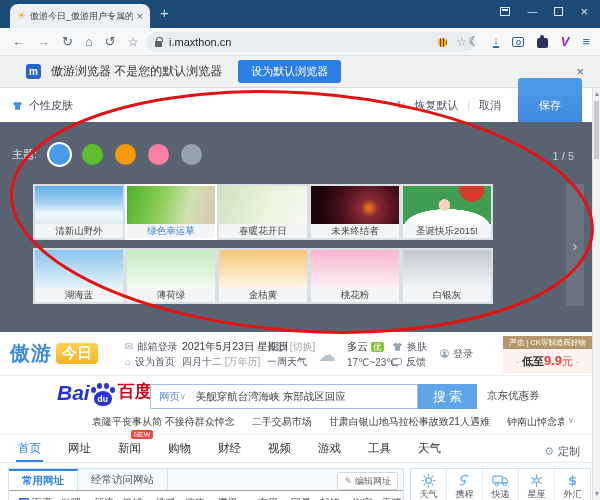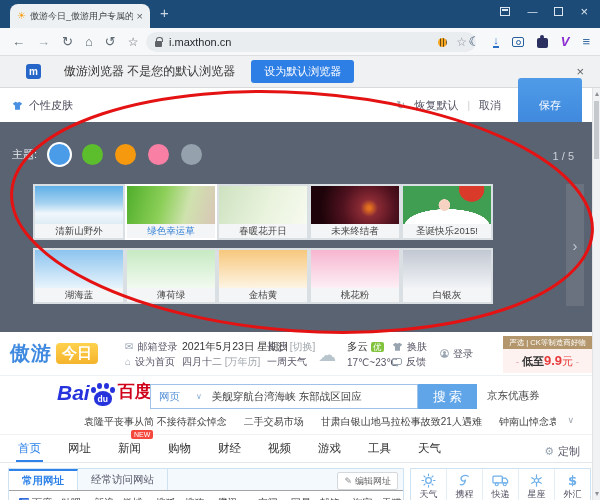--- a/index.html
+++ b/index.html
@@ -35,21 +35,21 @@
   .dl{color:#2a6fc4;font-size:11px;border-bottom:2px solid #2a6fc4;line-height:9px;padding-bottom:1px}
   .cam{width:12px;height:10px;border:1.5px solid #2a5f9e;border-radius:2px;position:relative}
   .cam:after{content:'';position:absolute;left:3px;top:2px;width:3px;height:3px;border:1px solid #2a5f9e;border-radius:50%}
   .puz{width:11px;height:10px;background:#2b3060;border-radius:2px;position:relative;margin-top:3px}
   .puz:before{content:'';position:absolute;top:-3px;left:3.5px;width:4px;height:4px;border-radius:50%;background:#2b3060}
   .vlogo{color:#8b2dd2;font-weight:bold;font-style:italic;font-size:13px}
   .menu{color:#3a6ea5;font-size:13px;font-weight:bold}
   
   .notif{position:absolute;left:0;top:56px;width:600px;height:32px;background:#f0f1f2;border-bottom:1px solid #d7d9db;display:flex;align-items:center;padding-left:26px}
   .mlogo{width:15px;height:15px;background:#2566c8;border-radius:3px;color:#fff;font-size:10px;font-weight:bold;display:flex;align-items:center;justify-content:center;flex:none}
-  .ntext{font-size:12px;color:#333;margin-left:23px}
+  .ntext{font-size:12px;color:#333;margin-left:10px}
   .nbtn{margin-left:16px;background:#2d7ee5;color:#fff;font-size:11px;padding:4px 13px;border-radius:3px;cursor:pointer}
   .nclose{position:absolute;right:16px;color:#5f6368;font-size:13px;cursor:pointer}
   
   .sk-head{position:absolute;left:0;top:88px;width:592px;height:34px;background:#fff;display:flex;align-items:center;padding-left:12px}
   .sk-title{font-size:11px;color:#445;margin-left:6px}
   .sk-right{position:absolute;right:10px;display:flex;align-items:center;gap:9px}
   .refresh{color:#98a2aa;font-size:11px}
   .sk-link{font-size:11px;color:#556;cursor:pointer}
   .sk-sep{color:#ccc;font-size:10px}
   .savebtn{background:linear-gradient(#509be8,#3c85dc);color:#fff;font-size:11px;padding:20px 21px;border-radius:3px;margin-left:8px;cursor:pointer}
@@ -96,26 +96,26 @@
   
   .search{position:absolute;left:0;top:376px;width:592px;height:58px;background:#fff}
   .blogo{position:absolute;left:57px;top:5px;display:flex;align-items:flex-start}
   .bai{font-size:21px;font-weight:bold;color:#2633dd;font-style:italic}
   .paw{position:relative;width:25px;height:26px;margin:0 1px}
   .paw i{position:absolute;width:5px;height:6px;border-radius:50%;background:#2633dd}
   .paw .t1{left:0;top:6px}.paw .t2{left:6px;top:2px}.paw .t3{left:13px;top:2px}.paw .t4{left:19px;top:6px}
   .pad{position:absolute;left:3px;top:10px;width:18px;height:15px;background:#2633dd;border-radius:50% 50% 46% 46%;color:#fff;font-size:8.5px;font-weight:bold;display:flex;align-items:center;justify-content:center}
   .bcn{font-size:17px;font-weight:bold;color:#d0021b;margin-left:1px;line-height:22px}
   .sbox{position:absolute;left:150px;top:8px;width:268px;height:25px;border:1px solid #9fc3e8;display:flex;align-items:center;padding:0 8px;background:#fff;cursor:text}
-  .scope{font-size:10.5px;color:#5590d8;display:flex;gap:16px;align-items:center;cursor:pointer}
+  .scope{font-size:10.5px;color:#5590d8;display:flex;gap:0;align-items:center;cursor:pointer}
   .scaret{font-size:8px;color:#8ab0d8}
   .query{font-size:10.5px;color:#444;margin-left:10px;white-space:nowrap;overflow:hidden}
   .sbtn{position:absolute;left:418px;top:8px;width:59px;height:25px;background:#5fa5e8;color:#fff;font-size:13px;letter-spacing:3px;display:flex;align-items:center;justify-content:center;padding-left:3px;cursor:pointer}
   .coupon{position:absolute;left:487px;top:13px;font-size:10.5px;color:#444;cursor:pointer}
-  .hotrow{position:absolute;left:84px;top:39px;width:472px;display:flex;gap:17px;font-size:10px;color:#444;white-space:nowrap;overflow:hidden}
+  .hotrow{position:absolute;left:92px;top:39px;width:472px;display:flex;gap:17px;font-size:10px;color:#444;white-space:nowrap;overflow:hidden}
   .hotrow span{cursor:pointer}
   .hotcaret{position:absolute;right:18px;top:39px;color:#a0a6ab;font-size:9px}
   
   .navtabs{position:absolute;left:0;top:434px;width:592px;height:29px;border-top:1px solid #f0f2f4;border-bottom:1px solid #e2e8ee;background:#fff}
   .ntwrap{position:absolute;left:18px;bottom:0;display:flex;gap:27px;height:100%;align-items:flex-end;padding-bottom:6px}
   .ntab{font-size:11.5px;color:#333;position:relative;cursor:pointer}
   .ntab.act{color:#2e82e8}
   .ntab.act:after{content:'';position:absolute;left:-2px;right:-2px;bottom:-6px;height:2.5px;background:#2e82e8}
   .nbadge{position:absolute;top:-11px;left:13px;background:#f5483c;color:#fff;font-size:7px;padding:1px 3px;border-radius:2px;line-height:1}
   .customize{position:absolute;right:12px;top:9px;display:flex;gap:4px;align-items:center;font-size:11px;color:#556;cursor:pointer}

